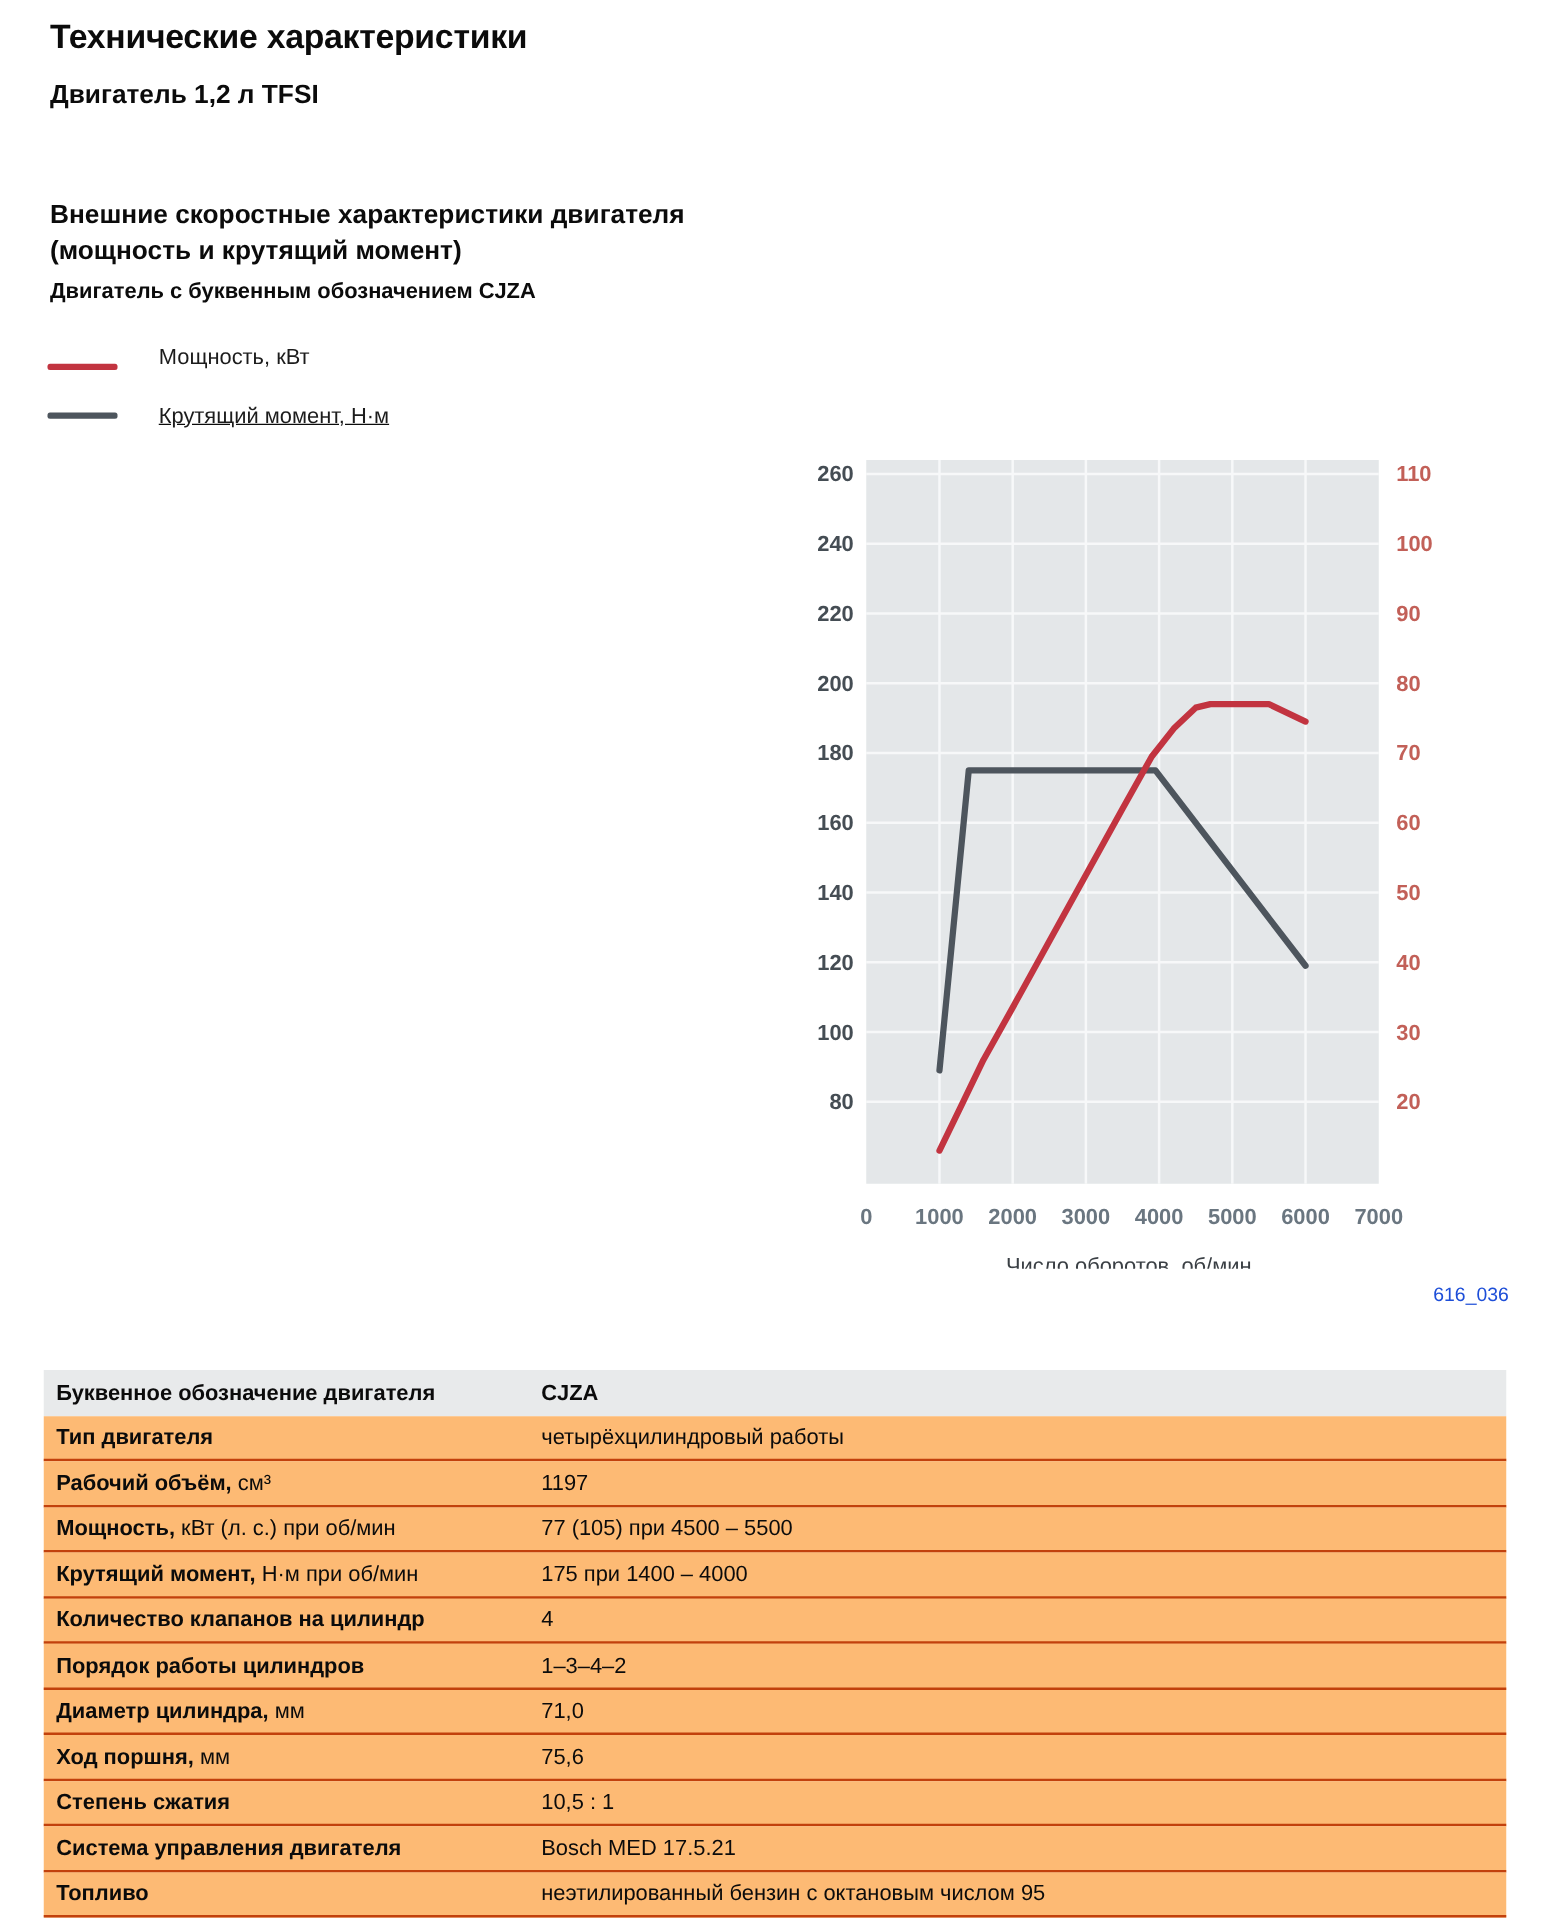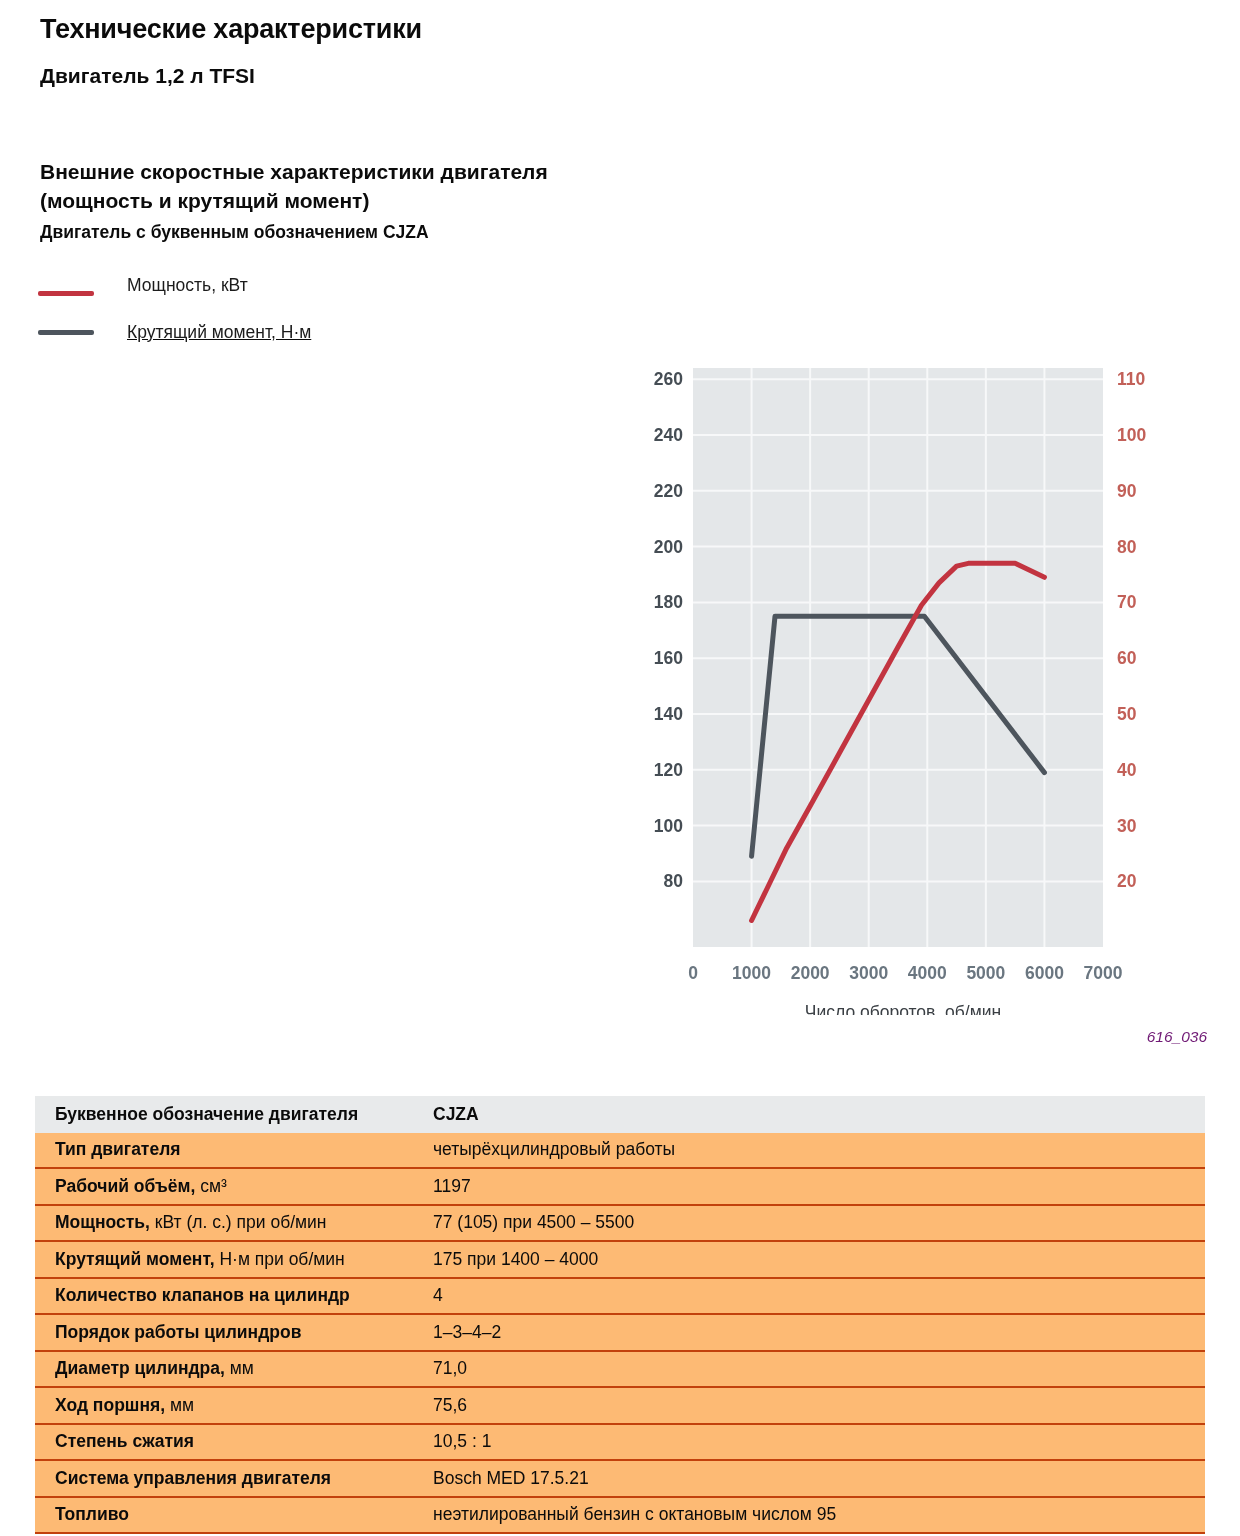--- a/index.html
+++ b/index.html
@@ -19,26 +19,26 @@
   .legend-item .swatch { width: 56px; height: 5px; border-radius: 2px; flex: 0 0 auto; }
   .legend-item .legend-label { margin-left: 33px; font-size: 17.5px; color: #1c1c1c; white-space: nowrap; }
   #legend-power  { top: 272px; align-items: flex-end; }
   #legend-torque { top: 320px; text-decoration: underline; }
 
   #chart-wrap { left: 640px; top: 355px; width: 600px; height: 660px; }
   #chart-wrap svg { width: 600px; height: 660px; display: block; }
   .tick { font-size: 17.5px; font-weight: bold; font-family: "Liberation Sans", sans-serif; }
   .axis-title { font-size: 17.5px; font-family: "Liberation Sans", sans-serif; }
 
-  .fig-code { right: 33px; top: 1028px; font-size: 15.5px; font-style: italic; color: #701a75; }
+  .fig-code { right: 33px; top: 1028px; font-size: 15.5px; color: #1d4ed8; }
 
   #specs-table { left: 35px; top: 1096px; width: 1170px; }
   .trow { display: flex; align-items: center; height: 36.5px; border-bottom: 2px solid #c2410c; background: #fdba74; }
   .trow.thead { background: #e8eaeb; border-bottom: none; }
-  .tlabel { width: 398px; padding-left: 20px; font-size: 17.5px; white-space: nowrap; }
+  .tlabel { width: 398px; padding-left: 10px; font-size: 17.5px; white-space: nowrap; }
   .tlabel .lb { font-weight: bold; }
   .tlabel .lr { font-weight: normal; margin-top: 36px; }
   .tvalue { flex: 1; font-size: 17.5px; white-space: nowrap; }
   .tvalue.vb { font-weight: bold; }
 </style>
 </head>
 <body>
 
 <h1 class="abs doc-title">Технические характеристики</h1>
 <h2 class="abs doc-sub">Двигатель 1,2 л TFSI</h2>

